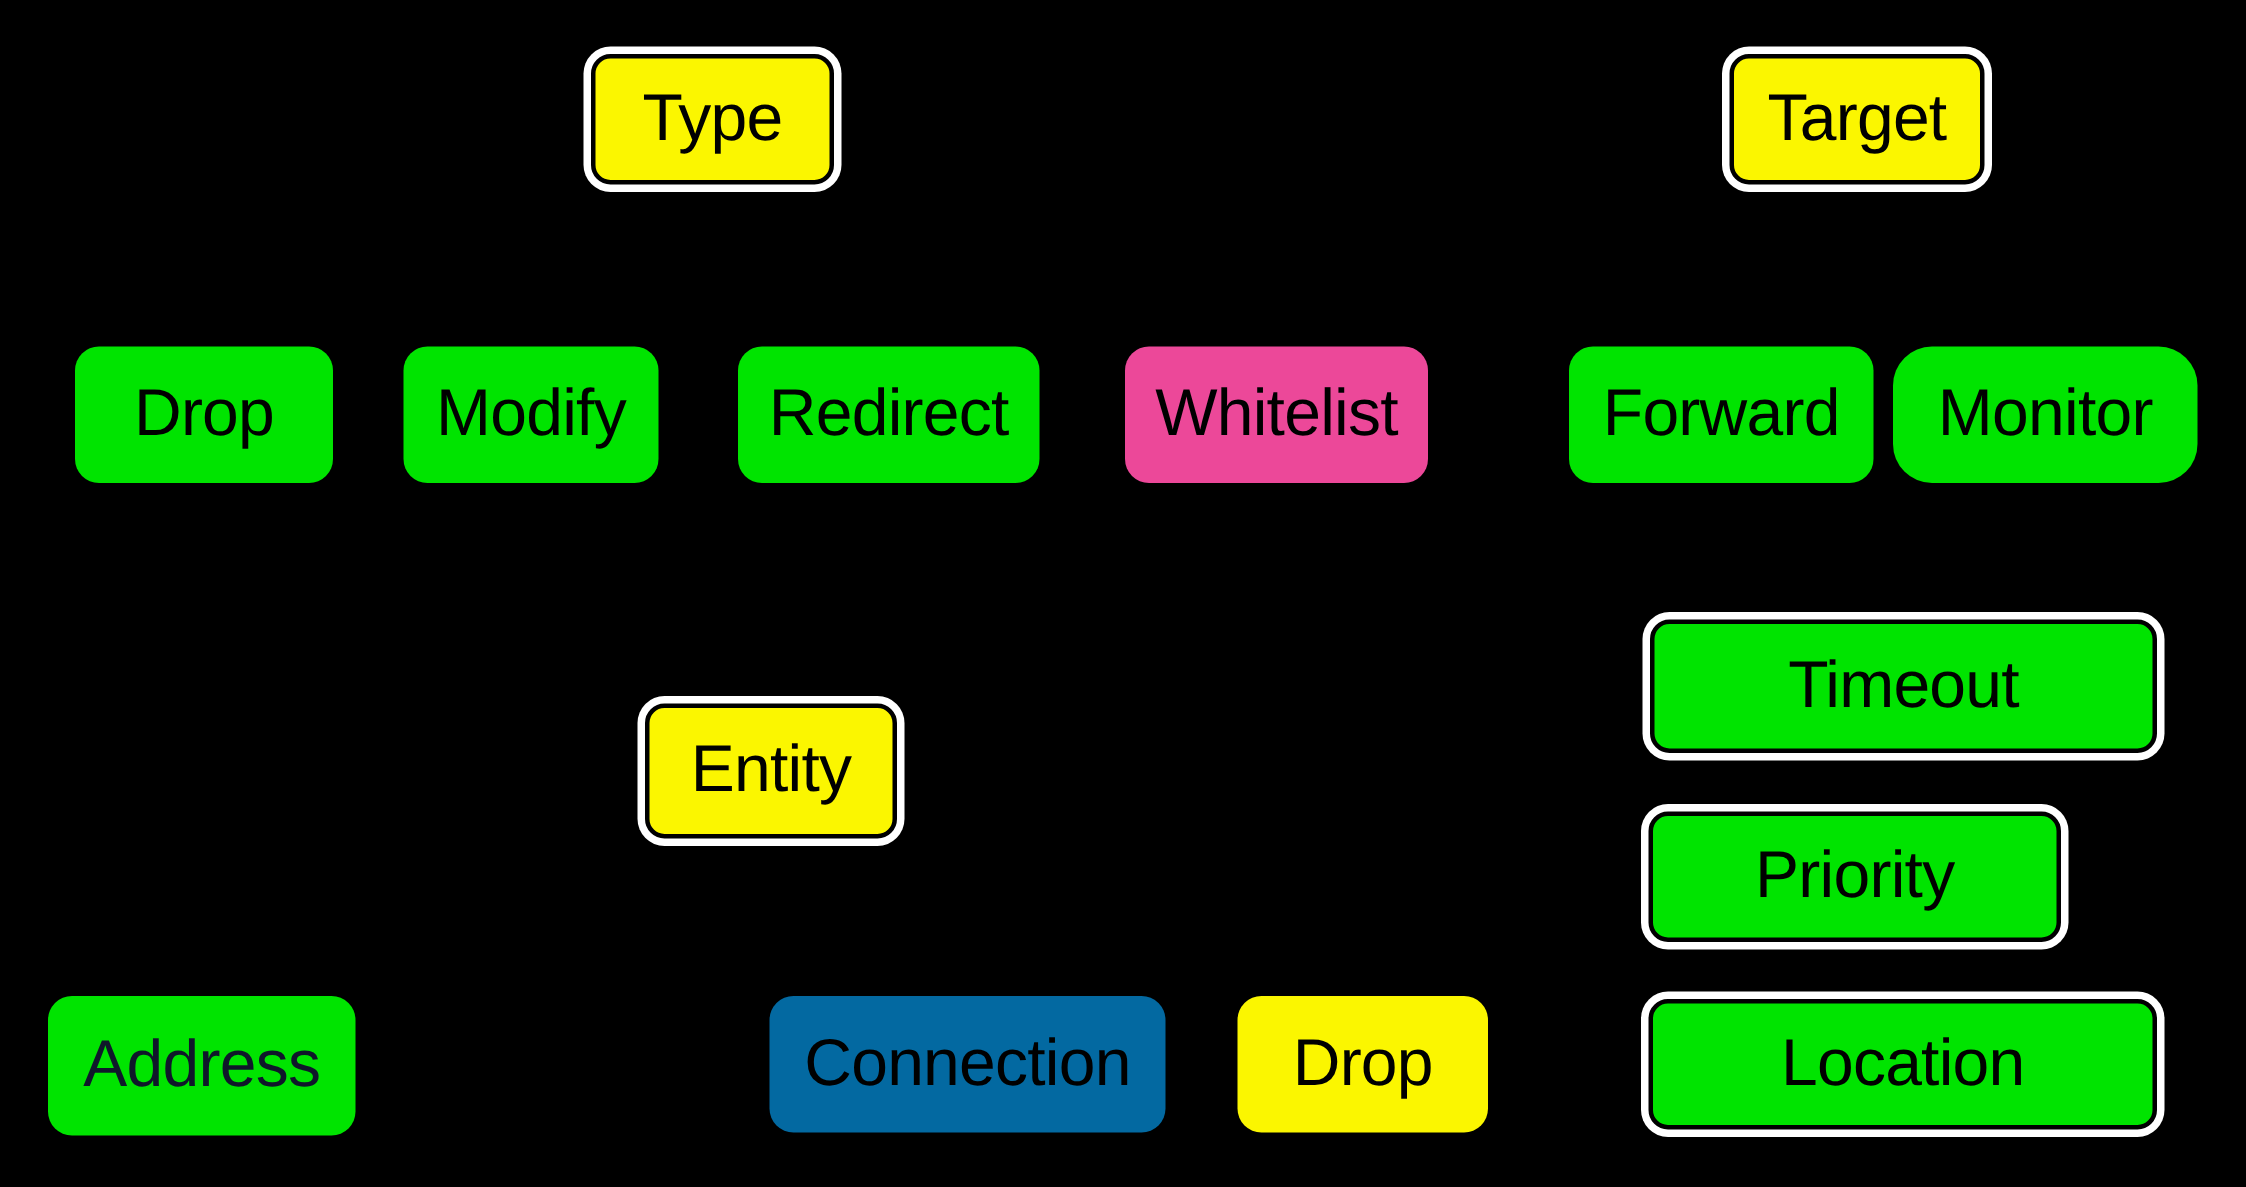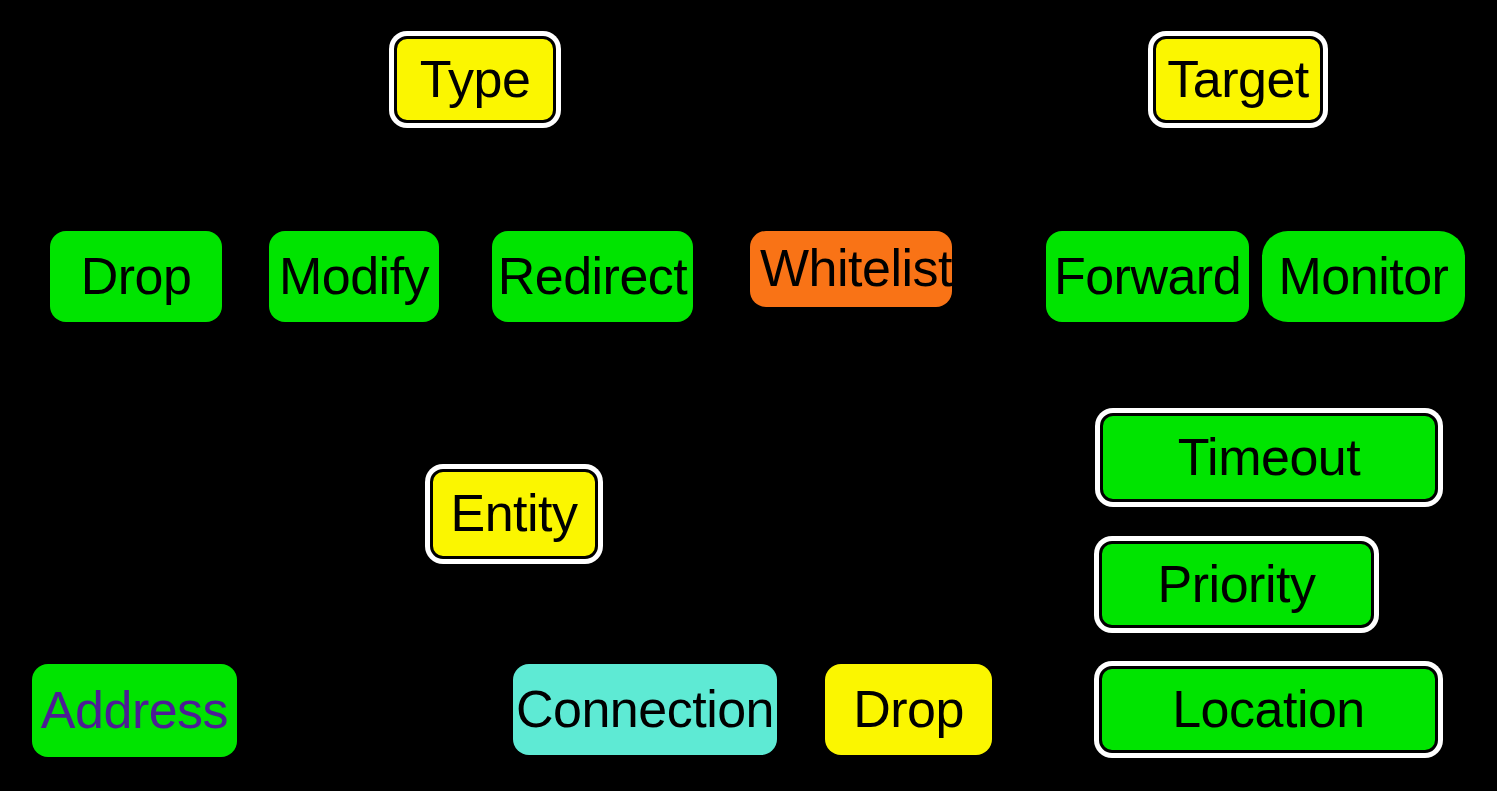--- a/index.html
+++ b/index.html
@@ -23,21 +23,21 @@
     box-sizing: border-box;
     border-radius: 16px;
     cursor: default;
   }
   .node.outlined {
     border: 3px solid #000000;
     border-radius: 13px;
     box-shadow: 0 0 0 5px #ffffff;
   }
   .node-label {
-    font-size: 52px;
+    font-size: 44px;
     line-height: 1;
     color: #000000;
     letter-spacing: -0.5px;
     white-space: nowrap;
     transform: translateY(-1px);
   }
 </style>
 </head>
 <body>
 
@@ -50,21 +50,21 @@
     </div>
     <div class="node" style="left: 50px; top: 231px; width: 172px; height: 91px; background: rgb(0, 228, 0);">
       <span class="node-label" style="color: rgb(0, 0, 0);">Drop</span>
     </div>
     <div class="node" style="left: 269px; top: 231px; width: 170px; height: 91px; background: rgb(0, 228, 0); text-align: right;">
       <span class="node-label" style="color: rgb(0, 0, 0);">Modify</span>
     </div>
     <div class="node" style="left: 492px; top: 231px; width: 201px; height: 91px; background: rgb(0, 228, 0);">
       <span class="node-label" style="color: rgb(0, 0, 0);">Redirect</span>
     </div>
-    <div class="node" style="left: 750px; top: 231px; width: 202px; height: 76px; background: #f97316; justify-content: flex-end;">
+    <div class="node" style="left: 750px; top: 231px; width: 202px; height: 91px; background: #ec4899;">
       <span class="node-label" style="color: rgb(0, 0, 0);">Whitelist</span>
     </div>
     <div class="node" style="left: 1046px; top: 231px; width: 203px; height: 91px; background: rgb(0, 228, 0);">
       <span class="node-label" style="color: rgb(0, 0, 0);">Forward</span>
     </div>
     <div class="node" style="left: 1262px; top: 231px; width: 203px; height: 91px; background: rgb(0, 228, 0); border-radius: 26px;">
       <span class="node-label" style="color: rgb(0, 0, 0);">Monitor</span>
     </div>
     <div class="node outlined" style="left: 1100px; top: 413px; width: 338px; height: 89px; background: rgb(0, 228, 0);">
       <span class="node-label" style="color: rgb(0, 0, 0);">Timeout</span>
@@ -72,21 +72,21 @@
     <div class="node outlined" style="left: 430px; top: 469px; width: 168px; height: 90px; background: rgb(251, 246, 0);">
       <span class="node-label" style="color: rgb(0, 0, 0);">Entity</span>
     </div>
     <div class="node outlined" style="left: 1099px; top: 541px; width: 275px; height: 87px; background: rgb(0, 228, 0);">
       <span class="node-label" style="color: rgb(0, 0, 0);">Priority</span>
     </div>
     <div class="node outlined" style="left: 1099px; top: 666px; width: 339px; height: 87px; background: rgb(0, 228, 0);">
       <span class="node-label" style="color: rgb(0, 0, 0);">Location</span>
     </div>
     <div class="node" style="left: 32px; top: 664px; width: 205px; height: 93px; background: rgb(0, 228, 0);">
-      <span class="node-label" style="color: #4c1d95;">Address</span>
+      <span class="node-label" style="color: #0f172a;">Address</span>
     </div>
-    <div class="node" style="left: 513px; top: 664px; width: 264px; height: 91px; background: #5eead4;">
+    <div class="node" style="left: 513px; top: 664px; width: 264px; height: 91px; background: #0369a1;">
       <span class="node-label" style="color: rgb(0, 0, 0);">Connection</span>
     </div>
     <div class="node" style="left: 825px; top: 664px; width: 167px; height: 91px; background: rgb(251, 246, 0);">
       <span class="node-label" style="color: rgb(0, 0, 0);">Drop</span>
     </div>
   </div>
 
 </body></html>

